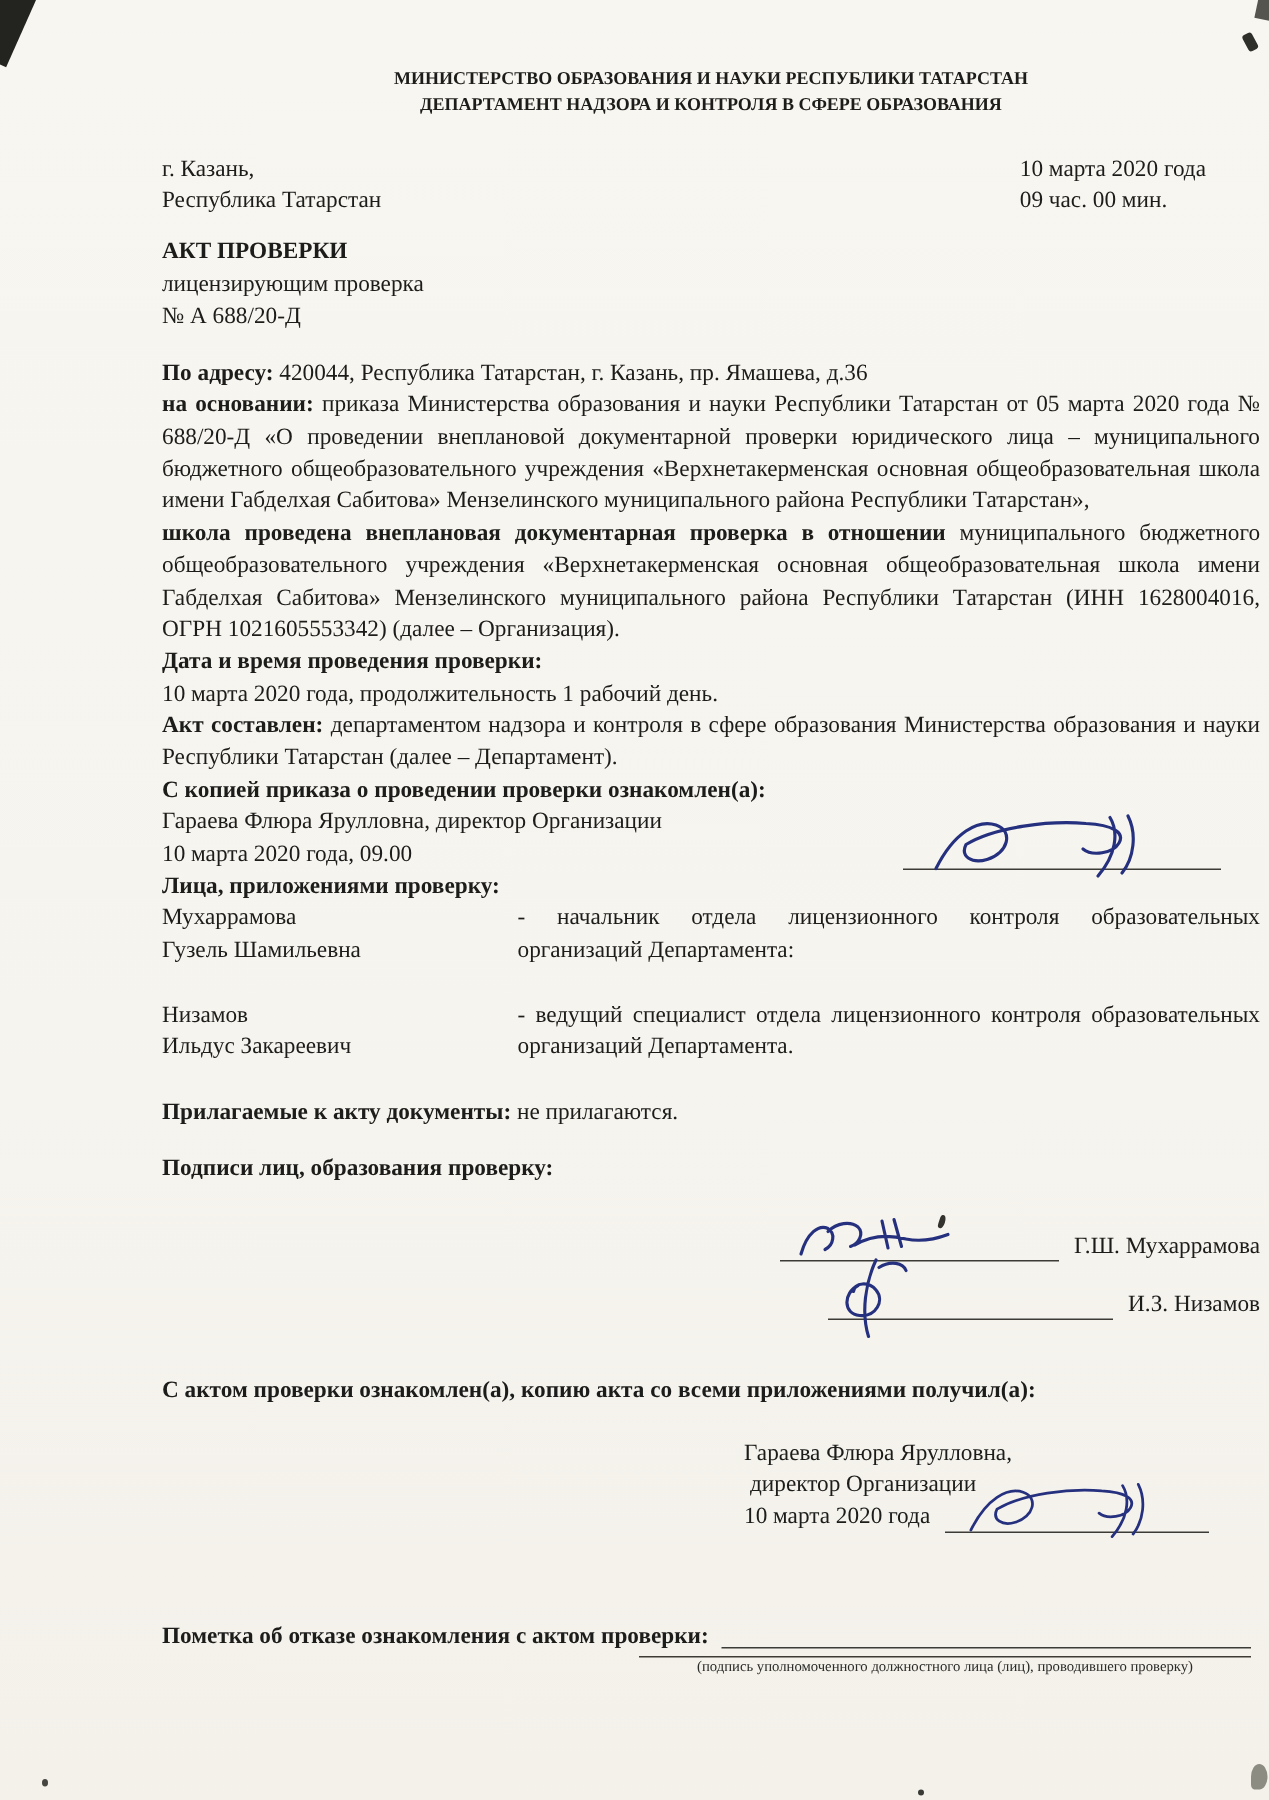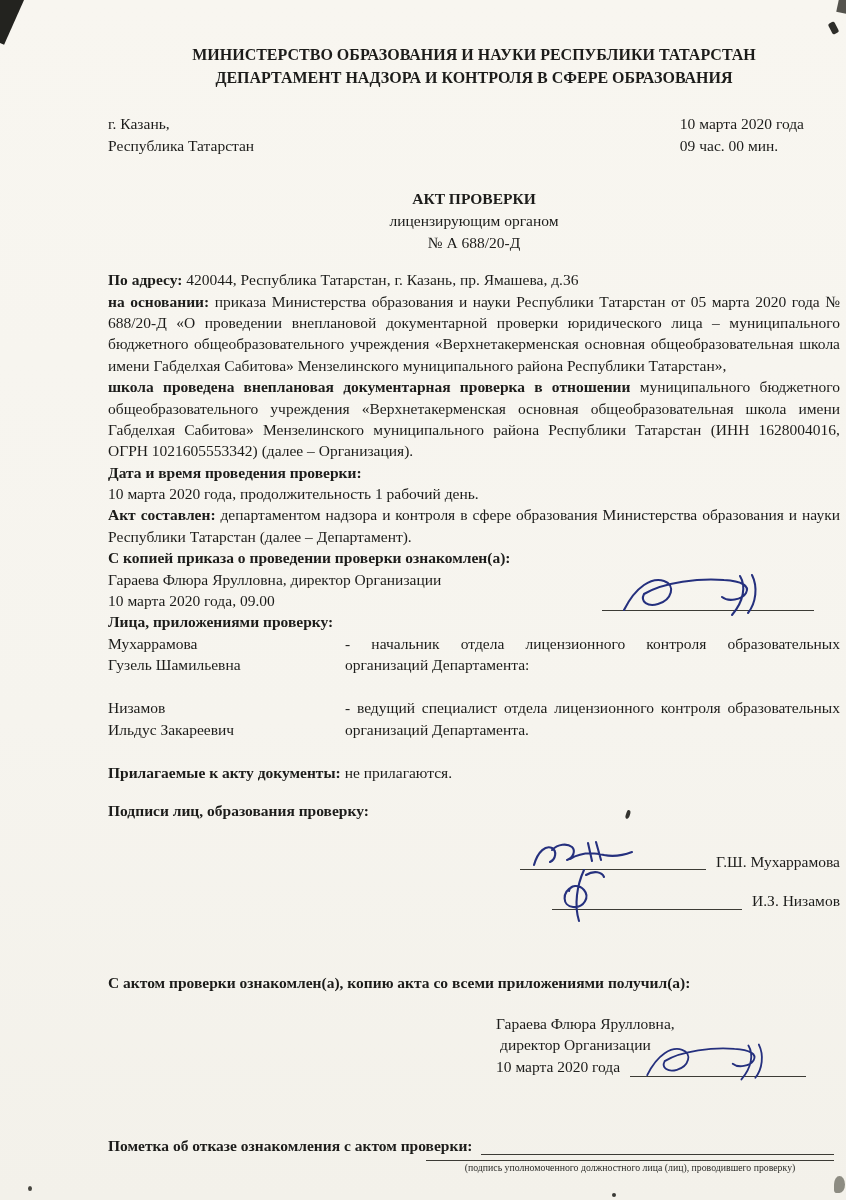--- a/index.html
+++ b/index.html
@@ -9,44 +9,44 @@
     width:846px; height:1200px;
     margin:0 auto;
     background:linear-gradient(180deg,#f8f6f0 0%, #f6f4ee 60%, #f3f1ea 100%);
     color:#1c1c1a;
     font-family:"Liberation Serif","DejaVu Serif",serif;
     font-size:15.5px; line-height:1.38;
     padding:44px 6px 0 108px;
     overflow:hidden;
   }
   .b { font-weight:bold; }
-  .org-header { text-align:center; font-weight:bold; font-size:16px; line-height:1.42; margin-bottom:24px; }
-  .meta-row { display:flex; justify-content:space-between; padding-right:36px; margin-bottom:32px; }
-  .doc-title { text-align:center; line-height:1.4; margin-bottom:16px; }
+  .org-header { text-align:center; font-weight:bold; font-size:12px; line-height:1.42; margin-bottom:24px; }
+  .meta-row { display:flex; justify-content:space-between; padding-right:36px; margin-bottom:12px; }
+  .doc-title { line-height:1.4; margin-bottom:16px; }
   .jp { text-align:justify; }
   .copy-row { display:flex; justify-content:space-between; align-items:flex-end; padding-right:26px;gap:41px; }
   .sig-line { position:relative; display:inline-block; height:1.15em; border-bottom:1.6px solid #3c3b35; }
   .w212 { width:212px; }
   .w186 { width:186px; }
   .w190 { width:190px; }
   .w176 { width:176px; }
   .sig { position:absolute; overflow:visible; }
   .sig path { fill:none; stroke:#25307e; stroke-width:2.1; stroke-linecap:round; stroke-linejoin:round; }
   .insp-row { display:flex; }
   .insp-row.second { margin-top:22px; }
   .insp-name { width:237px; white-space:pre-line; }
   .insp-role { flex:1; text-align:justify; }
   .conclusion { margin-top:14px; font-weight:bold; text-align:justify; }
   .attachments { margin-top:22px; }
   .sign-heading { margin-top:16px; font-weight:bold; }
-  .sign-row { display:flex; justify-content:flex-end; align-items:center; }
+  .sign-row { display:flex; justify-content:flex-end; align-items:flex-end; }
   .sign-row.first { margin-top:30px; }
   .sign-row.second { margin-top:18px; }
   .sig-name { margin-left:10px; white-space:nowrap; }
-  .ack-heading { margin-top:60px; font-weight:bold; }
+  .ack-heading { margin-top:36px; font-weight:bold; }
   .ack-block { margin-top:20px; margin-left:388px; }
   .ack-pos { padding-left:4px; }
   .ack-date-row { display:flex; align-items:flex-end; }
   .ack-date-row .sig-line { margin-left:10px; }
   .refusal-row { display:flex; margin-top:58px; }
   .fill-line { flex:1; border-bottom:1.5px solid #3c3b35; margin:0 6px 2px 8px; }
   .caption-block { width:408px; margin-left:auto; margin-right:6px; margin-top:3px; border-top:1.5px solid #3c3b35; }
   .caption { font-size:9.8px; line-height:1.3; text-align:center; color:#2b2b28; padding-top:1px; }
   
   .art { position:absolute; }
@@ -82,21 +82,21 @@
       <div>Республика Татарстан</div>
     </div>
     <div>
       <div>10 марта 2020 года</div>
       <div>09 час. 00 мин.</div>
     </div>
   </div>
 
   <div class="doc-title">
     <div class="b">АКТ ПРОВЕРКИ</div>
-    <div>лицензирующим органом</div>
+    <div>лицензирующим проверка</div>
     <div>№ А 688/20-Д</div>
   </div>
 
   <p class="jp"><span class="b">По адресу:</span> <span>420044, Республика Татарстан, г. Казань, пр. Ямашева, д.36</span></p>
 
   <p class="jp"><span class="b">на основании:</span> <span>приказа Министерства образования и науки Республики Татарстан от 05 марта 2020 года № 688/20-Д «О проведении внеплановой документарной проверки юридического лица – муниципального бюджетного общеобразовательного учреждения «Верхнетакерменская основная общеобразовательная школа имени Габделхая Сабитова» Мензелинского муниципального района Республики Татарстан»,</span></p>
 
   <p class="jp"><span class="b">школа проведена внеплановая документарная проверка в отношении</span> <span>муниципального бюджетного общеобразовательного учреждения «Верхнетакерменская основная общеобразовательная школа имени Габделхая Сабитова» Мензелинского муниципального района Республики Татарстан (ИНН 1628004016, ОГРН  1021605553342) (далее – Организация).</span></p>
 
   <p><span class="b">Дата и время проведения проверки:</span></p>

